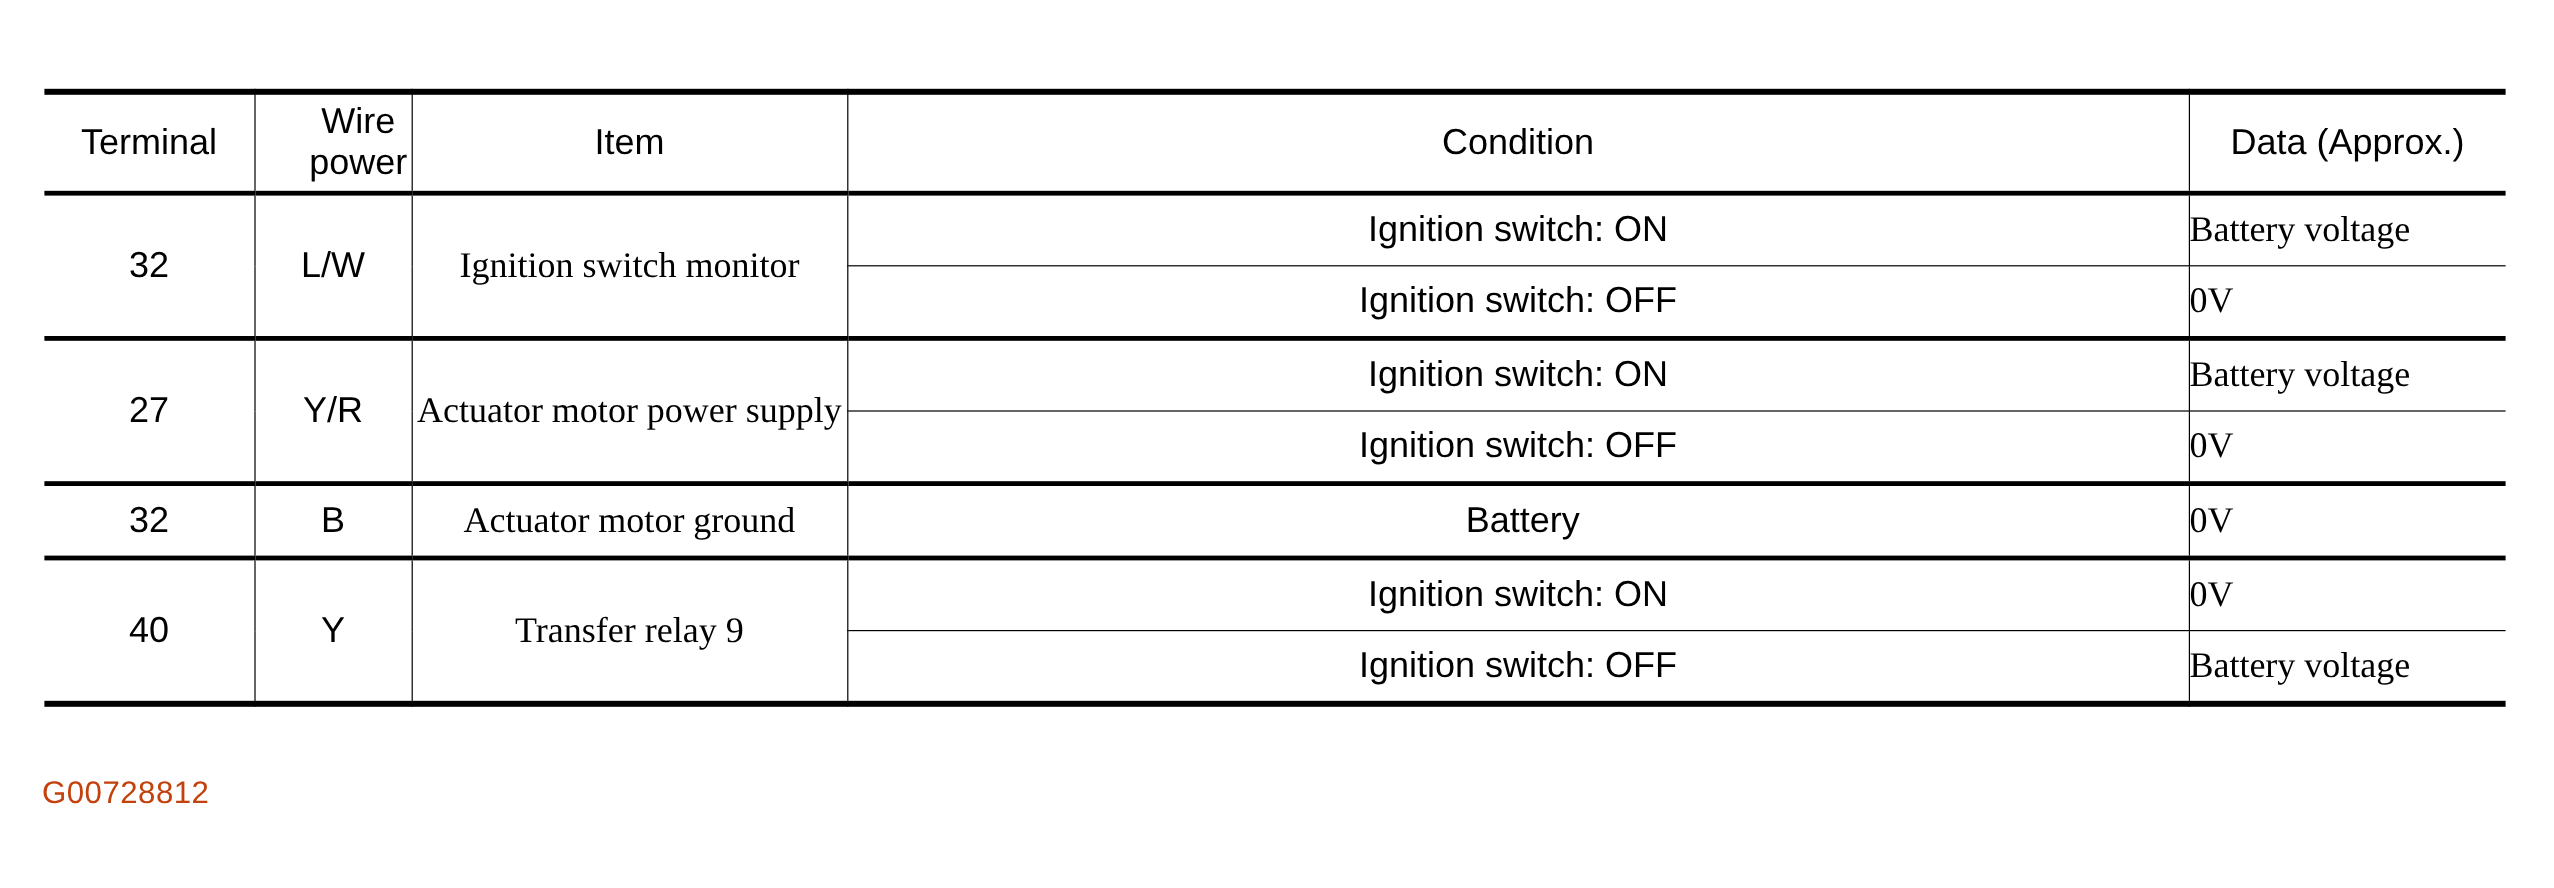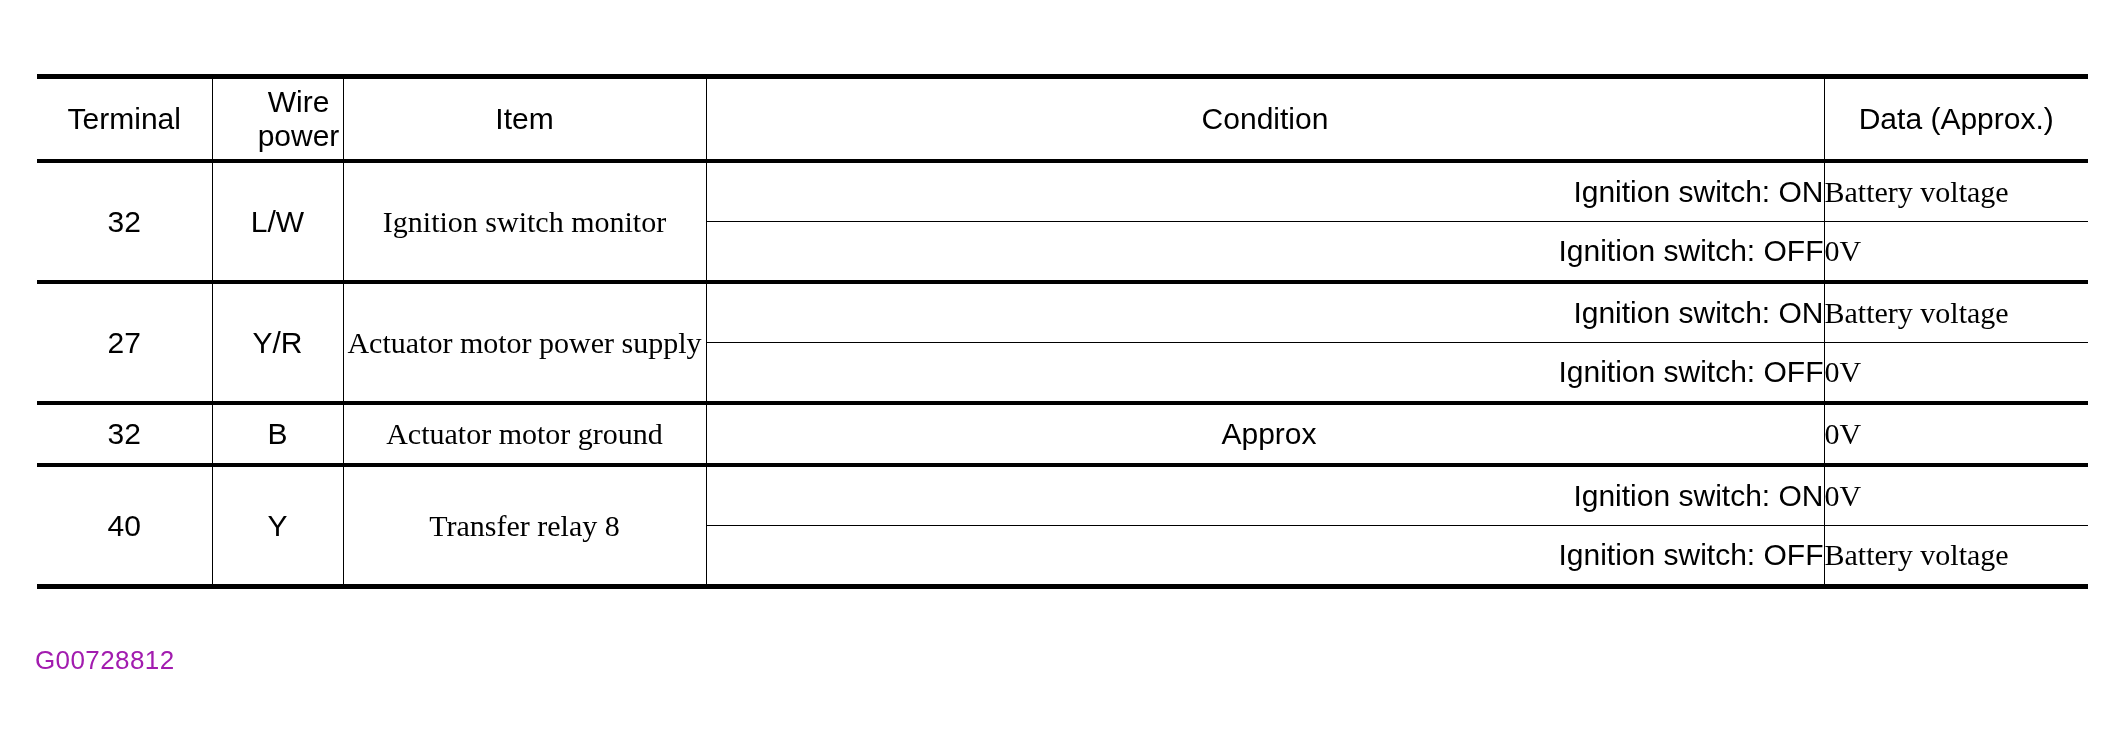--- a/index.html
+++ b/index.html
@@ -75,21 +75,21 @@
   .cell-pad-center {
     text-align: center;
     padding: 4px 8px;
   }
   .cell-item {
     text-align: left;
     padding: 4px 10px 4px 20px;
     font-family: Liberation Serif, serif;
   }
   .cell-cond {
-    text-align: right;
+    text-align: center;
     padding: 6px 8px 6px 20px;
     height: 58px;
   }
   .cell-cond.center { text-align: center; padding-left: 8px; }
   .cell-data {
     text-align: left;
     padding: 6px 8px 6px 16px;
     height: 58px;
     font-family: Liberation Serif, serif;
   }
@@ -106,21 +106,21 @@
   .group-cell {
     text-align: center;
   }
 
   .figure-id {
     position: absolute;
     left: 35px;
     top: 645px;
     font-size: 26px;
     letter-spacing: 0.4px;
-    color: #a21caf;
+    color: #c2410c;
     white-space: nowrap;
   }
 </style>
 </head>
 <body>
 
 <div class="sheet">
 
   <table class="spec-table">
     <colgroup>
@@ -170,27 +170,27 @@
           <td class="cell-data edge-right">Battery voltage</td>
         </tr>
         <tr>
           <td class="cell-cond">Ignition switch: OFF</td>
           <td class="cell-data edge-right">0V</td>
         </tr>
         <tr class="group-start">
           <td class="cell-pad-center group-cell edge-left" rowspan="1">32</td>
           <td class="cell-pad-center group-cell" rowspan="1">B</td>
           <td class="cell-item group-cell" rowspan="1">Actuator motor ground</td>
-          <td class="cell-cond center">Approx</td>
+          <td class="cell-cond center">Battery</td>
           <td class="cell-data edge-right">0V</td>
         </tr>
         <tr class="group-start">
           <td class="cell-pad-center group-cell edge-left" rowspan="2">40</td>
           <td class="cell-pad-center group-cell" rowspan="2">Y</td>
-          <td class="cell-item group-cell" rowspan="2">Transfer relay 8</td>
+          <td class="cell-item group-cell" rowspan="2">Transfer relay 9</td>
           <td class="cell-cond">Ignition switch: ON</td>
           <td class="cell-data edge-right">0V</td>
         </tr>
         <tr class="last-body-row">
           <td class="cell-cond">Ignition switch: OFF</td>
           <td class="cell-data edge-right">Battery voltage</td>
         </tr>
       </tbody>
   </table>
 

